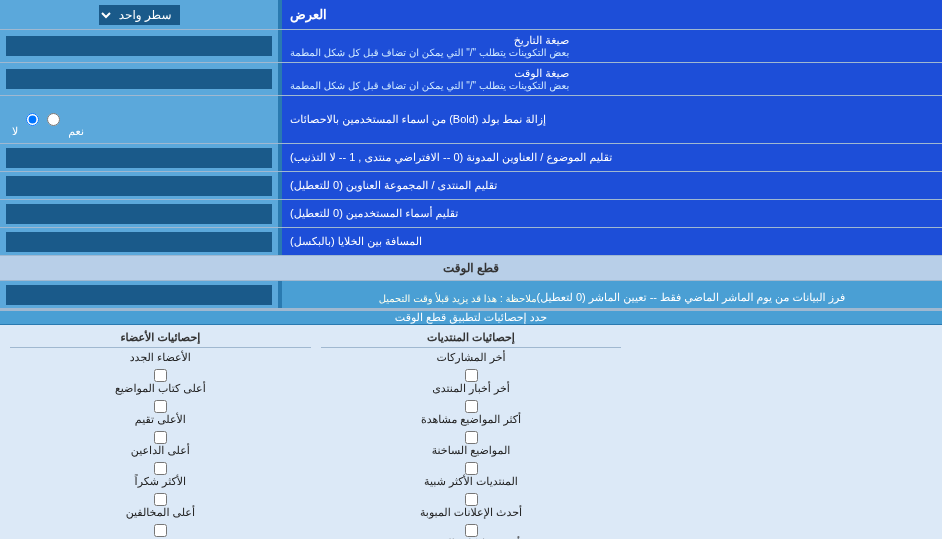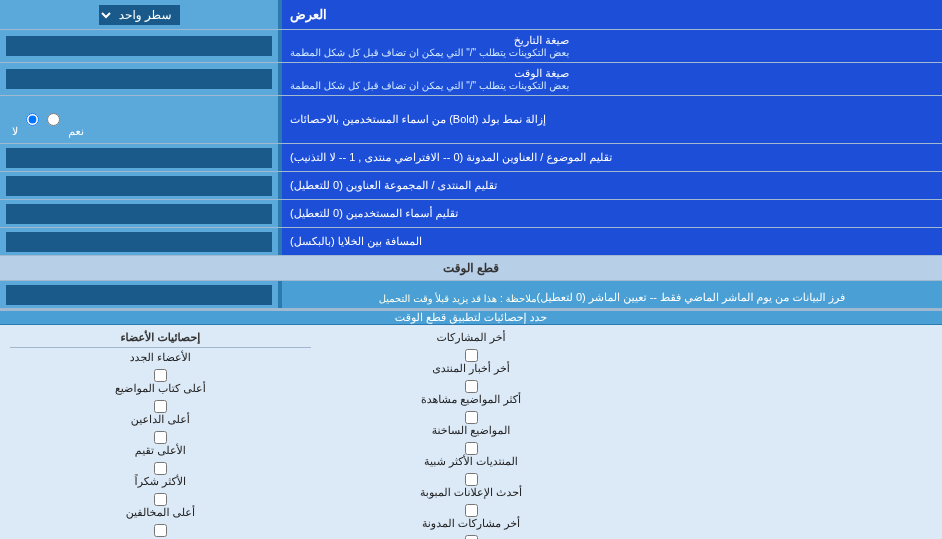--- a/index.html
+++ b/index.html
@@ -226,20 +226,21 @@
     </div>
   </div>
 
   <div class="checkboxes-section">
     <div class="checkboxes-header">حدد إحصائيات لتطبيق قطع الوقت</div>
     <div class="checkboxes-grid">
 
       <div style="flex:1;"></div>
 
       <div class="checkboxes-col">
+        <div class="col-label-header">إحصائيات المنتديات</div>
         <div class="checkbox-item">
           <span>أخر المشاركات</span>
           <input type="checkbox" style="">
         </div>
         <div class="checkbox-item">
           <span>أخر أخبار المنتدى</span>
           <input type="checkbox" style="">
         </div>
         <div class="checkbox-item">
           <span>أكثر المواضيع مشاهدة</span>
@@ -267,28 +268,28 @@
         <div class="col-label-header">إحصائيات الأعضاء</div>
         <div class="checkbox-item">
           <span>الأعضاء الجدد</span>
           <input type="checkbox" style="">
         </div>
         <div class="checkbox-item">
           <span>أعلى كتاب المواضيع</span>
           <input type="checkbox" style="">
         </div>
         <div class="checkbox-item">
+          <span>الأعلى تقيم</span>
+          <input type="checkbox" style="">
+        </div>
+        <div class="checkbox-item">
           <span>أعلى الداعين</span>
           <input type="checkbox" style="">
         </div>
         <div class="checkbox-item">
-          <span>الأعلى تقيم</span>
-          <input type="checkbox" style="">
-        </div>
-        <div class="checkbox-item">
           <span>الأكثر شكراً</span>
           <input type="checkbox" style="">
         </div>
         <div class="checkbox-item">
           <span>أعلى المخالفين</span>
           <input type="checkbox" style="">
         </div>
       </div>
     </div>
 

